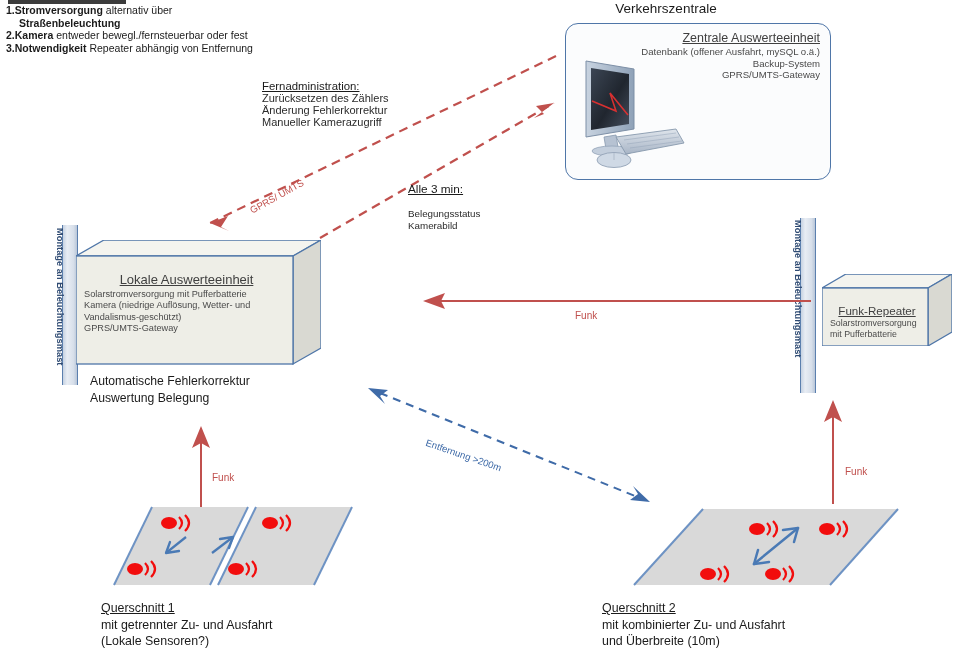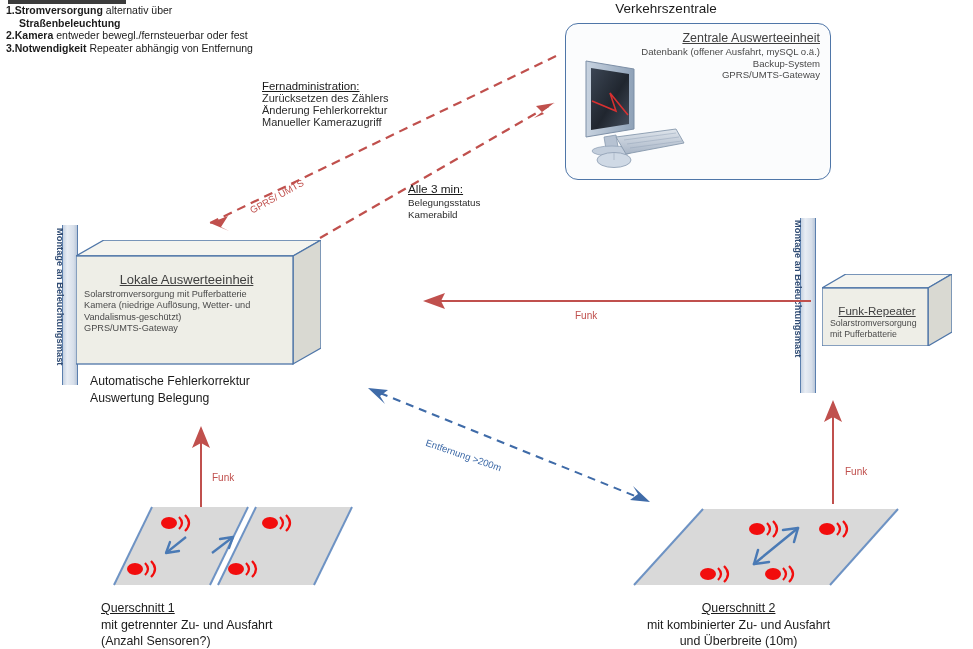--- a/index.html
+++ b/index.html
@@ -48,21 +48,21 @@
   
   #arrows-dashed{left:180px;top:40px;width:400px;height:200px;}
 
   
   #fern{left:262px;top:80px;}
   #fern .t{font-size:11.4px;color:#1b1b1b;text-decoration:underline;white-space:nowrap;display:block;margin-bottom:1px;}
   #fern .l{font-size:11px;color:#2b2b2b;white-space:nowrap;display:block;line-height:11.8px;}
 
   
   #alle3{left:408px;top:182px;}
-  #alle3 .t{font-size:11.8px;color:#1b1b1b;text-decoration:underline;white-space:nowrap;display:block;margin-bottom:1px;}
+  #alle3 .t{font-size:11.8px;color:#1b1b1b;text-decoration:underline;white-space:nowrap;display:block;margin-bottom:12px;}
   #alle3 .l{font-size:9.8px;color:#2b2b2b;white-space:nowrap;display:block;line-height:11.8px;}
 
   
   #gprs{
     left:248px;top:206px;font-size:9.6px;color:#c0504d;white-space:nowrap;
     transform:rotate(-29deg);transform-origin:left top;
   }
 
   
   .mast{
@@ -108,21 +108,21 @@
 
   
   #road1{left:100px;top:497px;width:262px;height:100px;}
   #road2{left:620px;top:497px;width:290px;height:100px;}
 
   
   .qs{font-size:12.4px;color:#1b1b1b;line-height:16.5px;white-space:nowrap;}
   .qs .title{text-decoration:underline;display:block;}
   .qs span.l{display:block;}
   #qs1{left:101px;top:600px;}
-  #qs2{left:647px;top:600px;text-align:center;}
+  #qs2{left:602px;top:600px;}
 </style>
 </head>
 <body>
 
 <div id="stage">
 
   <div class="abs" id="notes">
     <div class="topbar"></div>
     <ol>
       <li><span class="num">1.</span><span class="b">Stromversorgung</span><span class="lt"> alternativ  über</span></li>
@@ -309,21 +309,21 @@
     </g>
     <g stroke="#4a7ab5" stroke-width="2.3" fill="none">
       <line x1="112" y1="56" x2="133" y2="40"></line>
       <path d="M133 40 L120 42 M133 40 L129 51" stroke-linecap="round"></path>
     </g>
   </svg>
 
   <div class="abs qs" id="qs1">
     <span class="title">Querschnitt 1</span>
     <span class="l">mit getrennter Zu- und Ausfahrt</span>
-    <span class="l">(Anzahl Sensoren?)</span>
+    <span class="l">(Lokale Sensoren?)</span>
   </div>
 
   <svg class="abs" id="road2" viewBox="0 0 290 100">
     <polygon points="83,12 278,12 210,88 14,88" fill="#d9d9d9"></polygon>
     <line x1="83" y1="12" x2="14" y2="88" stroke="#6e93c4" stroke-width="2"></line>
     <line x1="278" y1="12" x2="210" y2="88" stroke="#6e93c4" stroke-width="2"></line>
 
     <g>
       <ellipse cx="137" cy="32" rx="8" ry="6" fill="#f20d0d"></ellipse>
       <path d="M147 26 q6 6 0 12" fill="none" stroke="#f20d0d" stroke-width="2.2"></path>

